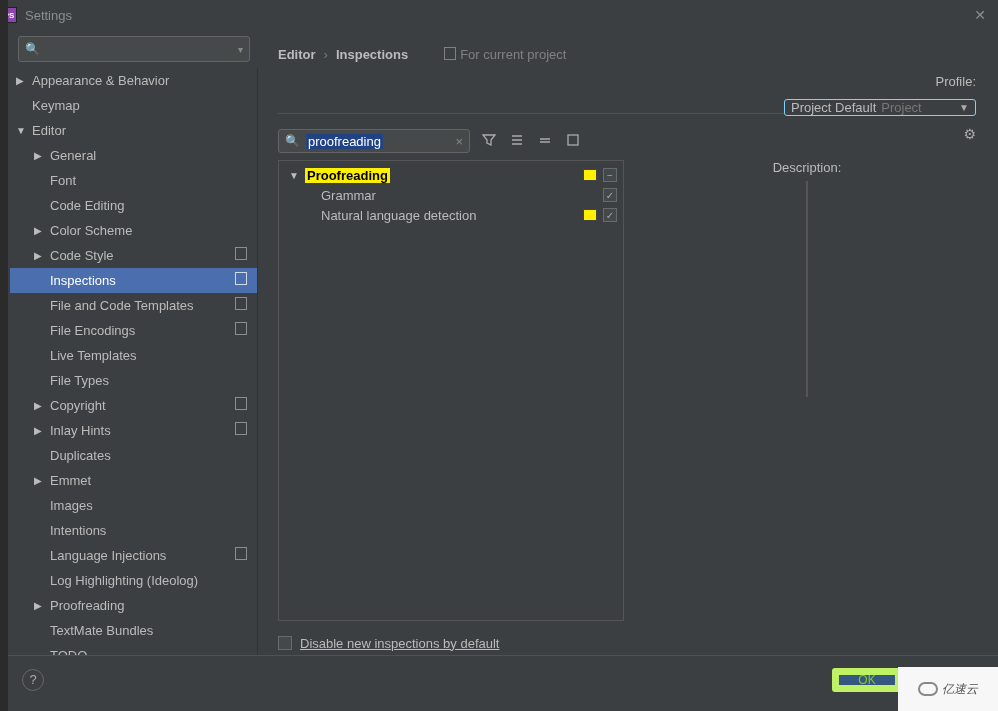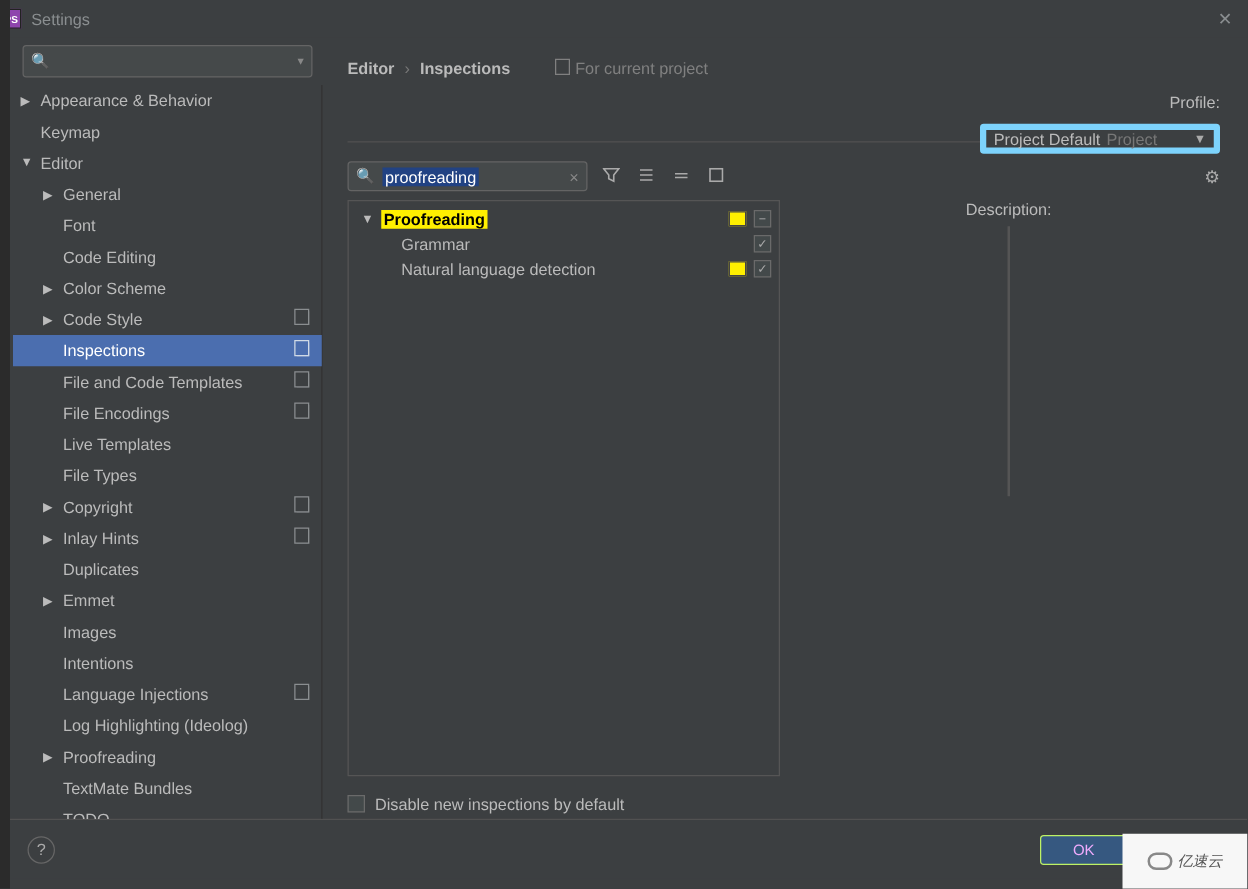--- a/index.html
+++ b/index.html
@@ -87,21 +87,21 @@
   .breadcrumb .crumb { font-weight: bold; color: #bbbbbb; }
   .breadcrumb .sep { color: #777; }
   .breadcrumb .proj { color: #808080; margin-left: 30px; display:flex; align-items:center; gap:4px; }
   .profile-row {
     display: flex; align-items: flex-end; gap: 10px;
     height: 40px; border-bottom: 1px solid #515151; margin-top: 6px; flex-direction: column;
   }
   .profile-row .lbl { color: #bbb; }
   .combo {
     width: 192px; height: 24px; background: #3c3f41;
-    border: 5px solid #7dd3fc; border-radius: 3px;
+    border: 1px solid #7dd3fc; border-radius: 3px;
     display: flex; align-items: center; padding: 0 6px;
   }
   .combo .v1 { color: #bbb; }
   .combo .v2 { color: #777; margin-left: 5px; }
   .combo .dd { margin-left: auto; color: #aaa; font-size: 10px; }
   .gear { color: #aaa; font-size: 14px; cursor: pointer; }
   .toolbar {
     display: flex; align-items: center; gap: 10px;
     margin-top: 14px; height: 26px;
   }
@@ -142,21 +142,21 @@
   .insp-row .chk.on::after { content: "✓"; }
   .insp-row .chk.dash::after { content: "−"; }
   .desc-col { flex: 1; display: flex; flex-direction: column; align-items: center; }
   .desc-col .lbl { color: #bbb; margin-bottom: 6px; }
   .desc-box {
     border: 1px solid #555; background: #3c3f41;
     height: 216px;
   }
   .disable-row {
     display: flex; align-items: center; gap: 8px;
-    margin-top: 10px; height: 24px;
+    margin-top: 10px; height: 24px; text-decoration: underline;
   }
   .disable-row .chk {
     width: 14px; height: 14px; border: 1px solid #6a6a6a; background:#43494a;
   }
   
   .footer {
     height: 48px; border-top: 1px solid #515151;
     display: flex; align-items: center; padding: 0 16px 0 22px;
     background: #3c3f41;
   }
@@ -165,21 +165,21 @@
     border: 1px solid #666; color: #aaa;
     display: flex; align-items: center; justify-content: center;
     font-size: 13px; cursor: pointer;
   }
   .footer .spacer { flex: 1; }
   .btn {
     min-width: 70px; height: 24px; border-radius: 3px;
     display: flex; align-items: center; justify-content: center;
     margin-left: 10px; cursor: pointer; font-size: 12px;
   }
-  .btn.primary { background: #365880; border:1px solid #bef264; color: #f0abfc; }
+  .btn.primary { background: #365880; border:7px solid #bef264; color: #84cc16; }
   .btn.secondary { background: #4c5052; border:1px solid #5e6060; color: #bbb; }
   .watermark {
     position: absolute; right: 0; bottom: 0;
     width: 100px; height: 44px; background: #f7f7f7;
     display: flex; align-items: center; justify-content: center;
     color: #555; font-size: 12px; gap:4px;font-style:italic;
   }
   .watermark .cloud {
     width:20px; height:14px; border:2px solid #888; border-radius:8px;
   }

